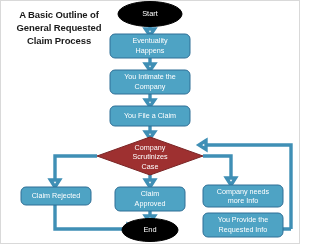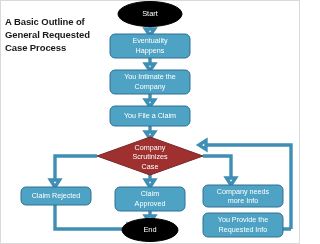--- a/index.html
+++ b/index.html
@@ -13,23 +13,23 @@
     height: 244px;
     background: #ffffff;
     border: 1px solid #d9d9d9;
     box-sizing: border-box;
     overflow: hidden;
     font-family: "Liberation Sans", sans-serif;
   }
   #title {
     position: absolute;
     left: 4px;
-    top: 14px;
+    top: 7px;
     width: 108px;
-    text-align: left;
+    text-align: center;
     font-weight: bold;
     font-size: 9.5px;
     line-height: 13px;
     color: #1a1a1a;
     letter-spacing: -0.1px;
   }
   #title div { white-space: nowrap; }
   svg#flow {
     position: absolute;
     left: 0;
@@ -75,21 +75,21 @@
   }
 </style>
 </head>
 <body>
 
 <div id="page">
 
   <div id="title">
     <div>A Basic Outline of</div>
     <div>General Requested</div>
-    <div>Case Process</div>
+    <div>Claim Process</div>
   </div>
 
   <svg id="flow" viewBox="0 0 298 242">
 
     <g>
 
       <path class="conn" d="M149,22 L149,29"></path>
       <path class="conn" d="M144.5,28 L149,34.5 L153.5,28 Z" fill="#3f8fb5" stroke="none"></path>
 
       <path class="conn" d="M149,57 L149,64"></path>

